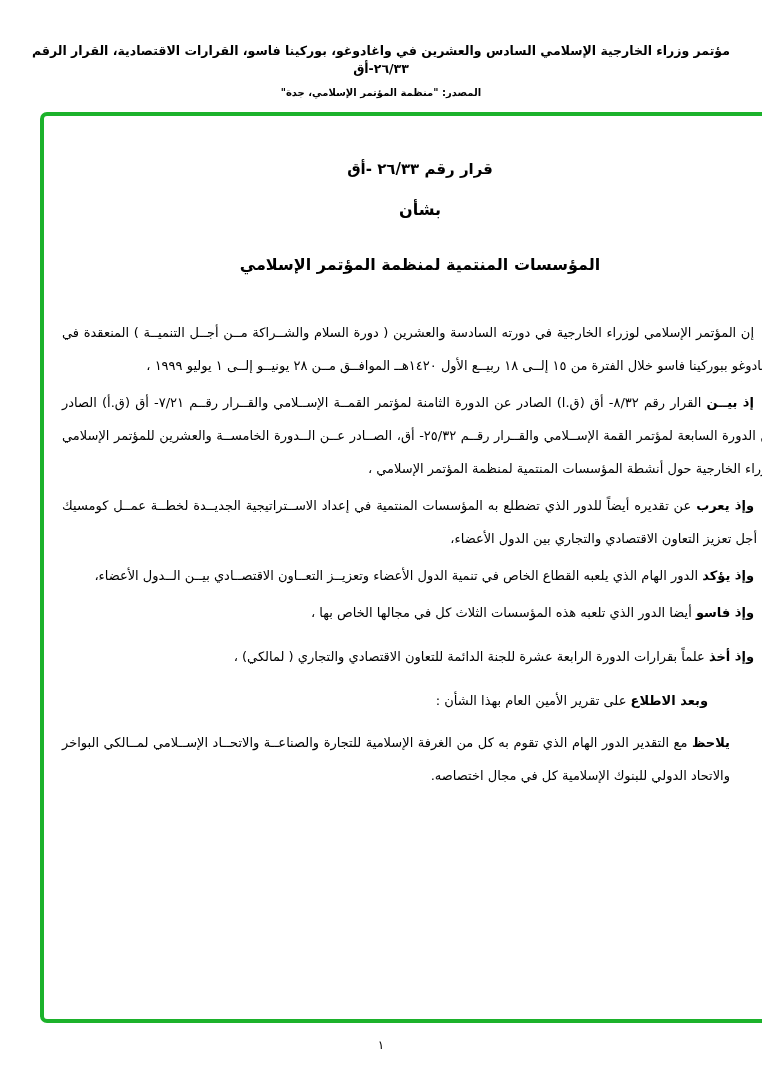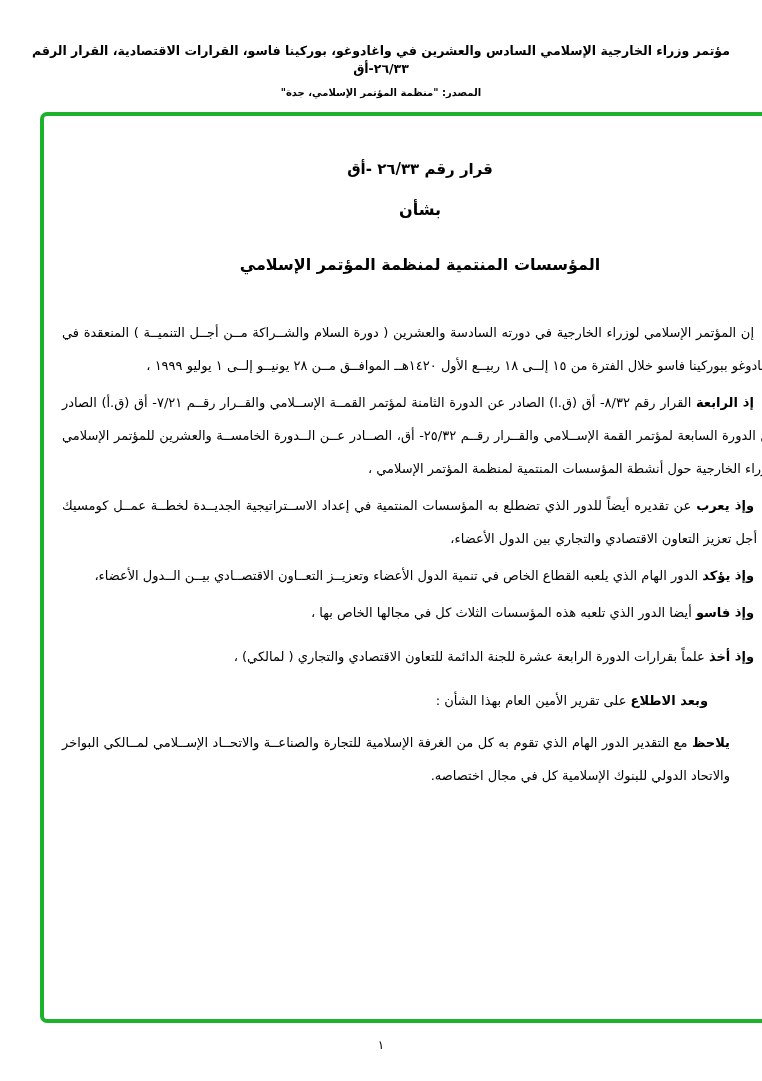--- a/index.html
+++ b/index.html
@@ -82,21 +82,21 @@
 <div class="green-box">
   <div class="title-block">
     <div class="title-l1">قرار رقم ٢٦/٣٣ -أق</div>
     <div class="title-l2">بشأن</div>
     <div class="title-l3">المؤسسات المنتمية لمنظمة المؤتمر الإسلامي</div>
   </div>
 
   <div class="doc-body">
     <p><span>إن المؤتمر الإسلامي لوزراء الخارجية في دورته السادسة والعشرين ( دورة السلام والشــراكة مــن أجــل التنميــة ) المنعقدة في واغادوغو ببوركينا فاسو خلال الفترة من ١٥ إلــى ١٨ ربيــع الأول ١٤٢٠هــ الموافــق مــن ٢٨ يونيــو إلــى ١ يوليو ١٩٩٩ ،</span></p>
 
-    <p><span class="lead">إذ الرابعة</span><span> القرار رقم ٨/٣٢- أق (ق.ا) الصادر عن الدورة الثامنة لمؤتمر القمــة الإســلامي والقــرار رقــم ٧/٢١- أق (ق.أ) الصادر عن الدورة السابعة لمؤتمر القمة الإســلامي والقــرار رقــم ٢٥/٣٢- أق، الصــادر عــن الــدورة الخامســة والعشرين للمؤتمر الإسلامي لوزراء الخارجية حول أنشطة المؤسسات المنتمية لمنظمة المؤتمر الإسلامي ،</span></p>
+    <p><span class="lead">إذ بيــن</span><span> القرار رقم ٨/٣٢- أق (ق.ا) الصادر عن الدورة الثامنة لمؤتمر القمــة الإســلامي والقــرار رقــم ٧/٢١- أق (ق.أ) الصادر عن الدورة السابعة لمؤتمر القمة الإســلامي والقــرار رقــم ٢٥/٣٢- أق، الصــادر عــن الــدورة الخامســة والعشرين للمؤتمر الإسلامي لوزراء الخارجية حول أنشطة المؤسسات المنتمية لمنظمة المؤتمر الإسلامي ،</span></p>
 
 
 
     <p><span class="lead">وإذ يعرب</span><span> عن تقديره أيضاً للدور الذي تضطلع به المؤسسات المنتمية في إعداد الاســتراتيجية الجديــدة لخطــة عمــل كومسيك من أجل تعزيز التعاون الاقتصادي والتجاري بين الدول الأعضاء،</span></p>
 
     <p><span class="lead">وإذ يؤكد</span><span> الدور الهام الذي يلعبه القطاع الخاص في تنمية الدول الأعضاء وتعزيــز التعــاون الاقتصــادي بيــن الــدول الأعضاء،</span></p>
 
     <p class="gap"><span class="lead">وإذ فاسو</span><span> أيضا الدور الذي تلعبه هذه المؤسسات الثلاث كل في مجالها الخاص بها ،</span></p>
 
     <p class="gap"><span class="lead">وإذ أخذ</span><span> علماً بقرارات الدورة الرابعة عشرة للجنة الدائمة للتعاون الاقتصادي والتجاري ( لمالكي) ،</span></p>

